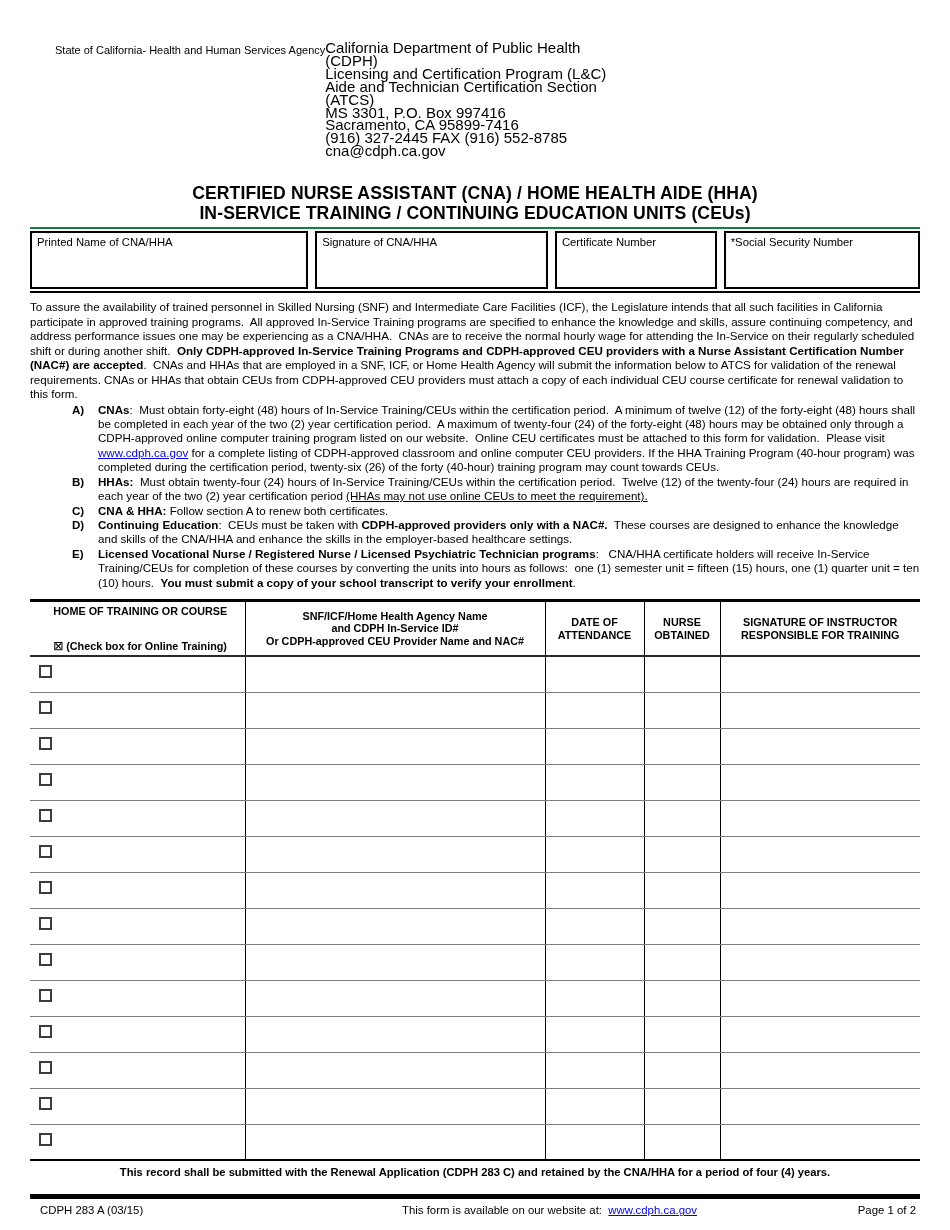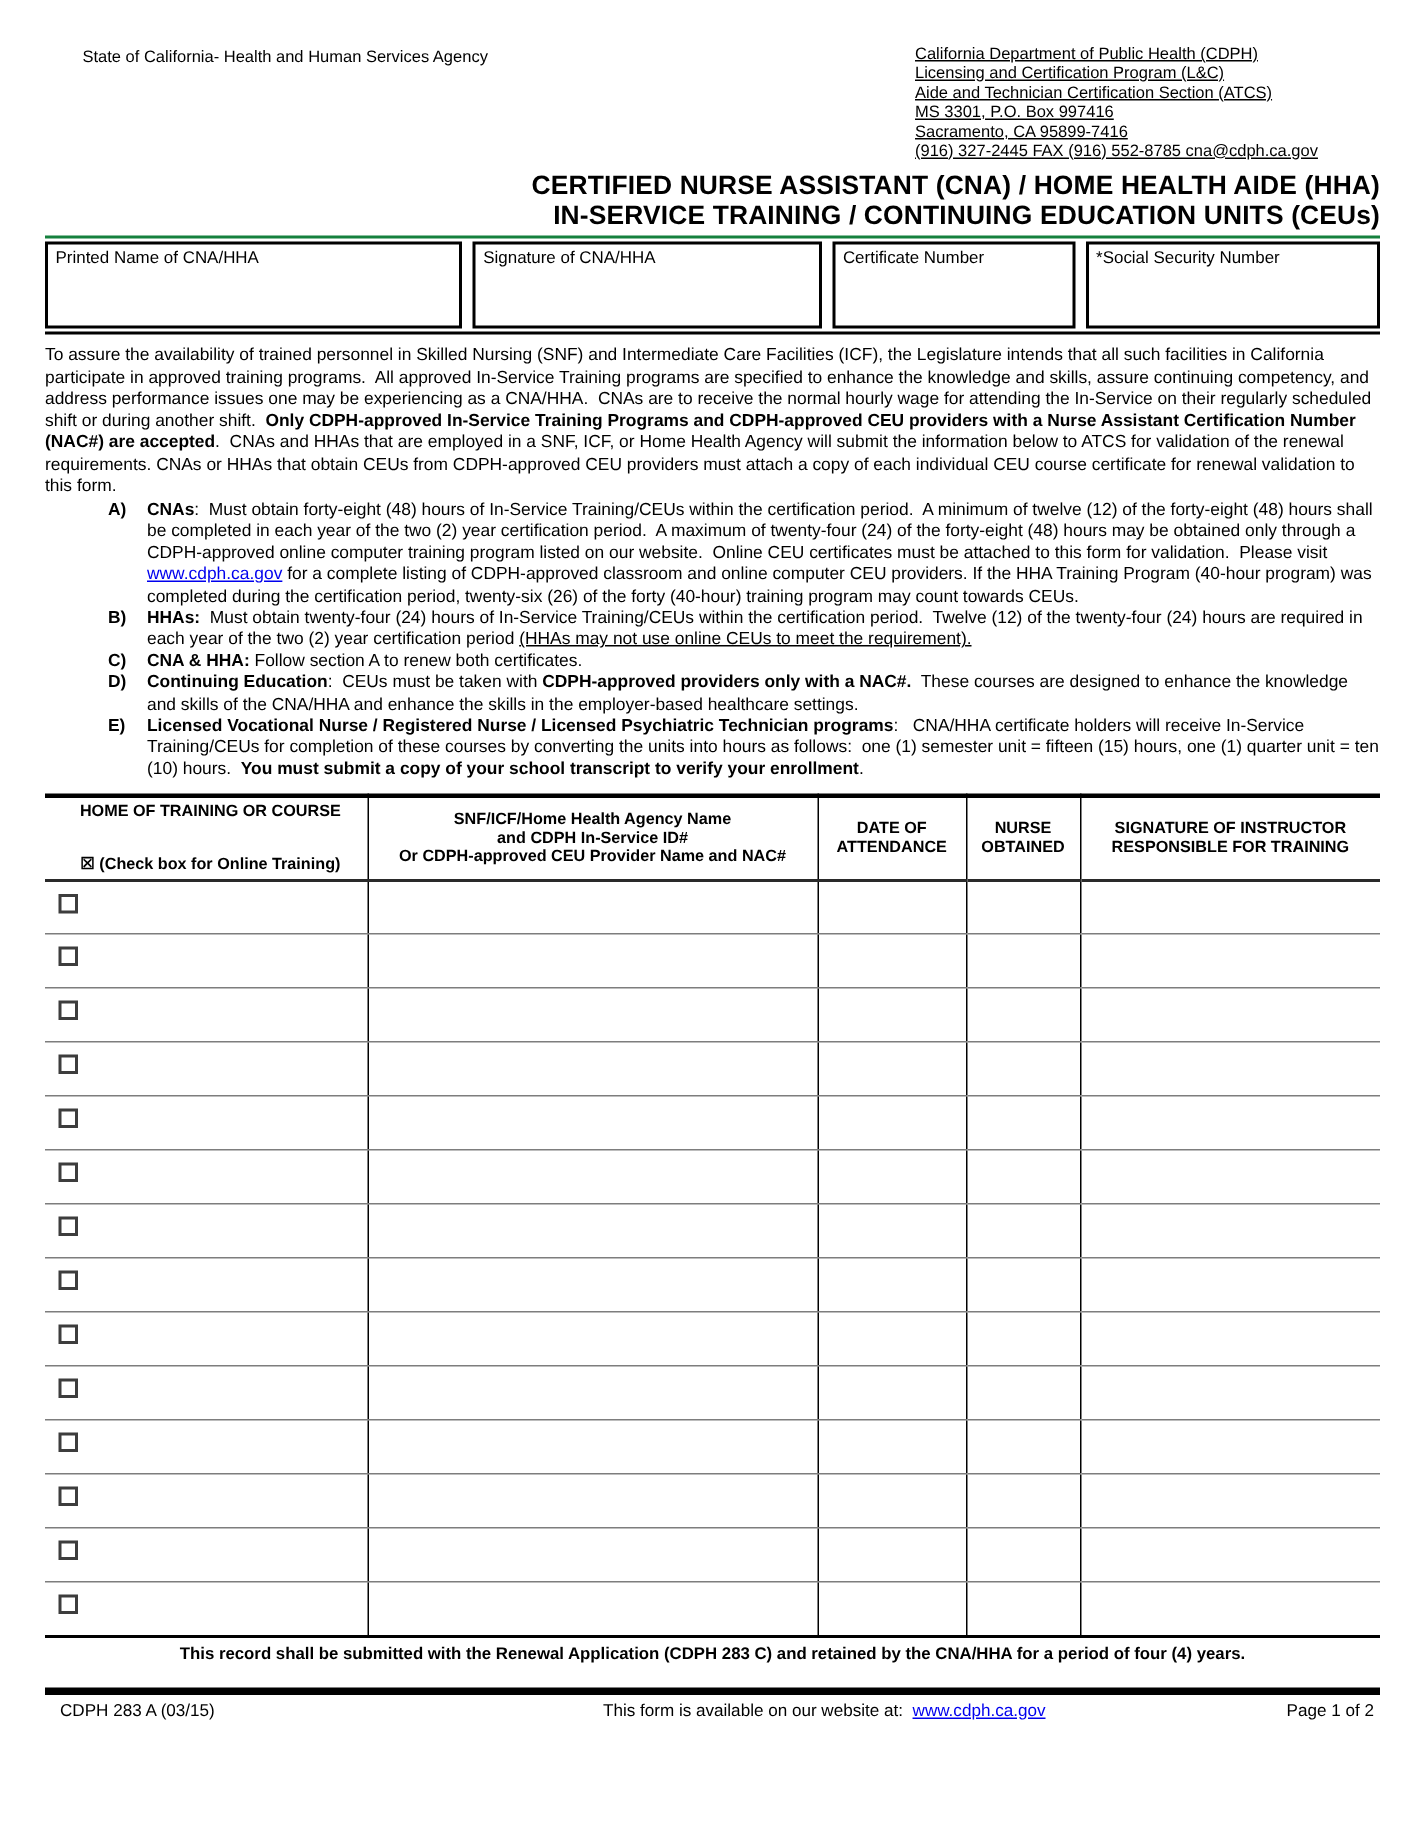--- a/index.html
+++ b/index.html
@@ -2,26 +2,26 @@
 <html><head>
 <meta charset="utf-8">
 <style>
   * { box-sizing: border-box; margin: 0; padding: 0; }
   html, body { background: #ffffff; }
   body { font-family: "Liberation Sans", sans-serif; color: #000; }
   .page { width: 950px; height: 1230px; background: #fff; overflow: hidden; position: relative; }
   .content { padding: 0 30px; }
 
   
-  .top-header { display: flex; justify-content: space-between; padding-top: 30px; }
+  .top-header { display: flex; padding-top: 42px; }
   .agency-left { font-size: 11px; padding-left: 25px; padding-top: 2px; }
-  .dept-right { width: 310px; font-size: 11px; line-height: 12.9px; text-decoration: underline; }
-
-  
-  .title { text-align: right; font-weight: bold; font-size: 17.6px; line-height: 19.5px; margin-top: 7px; letter-spacing: 0.1px; }
+  .dept-right { width: 310px; font-size: 15px; line-height: 12.9px; }
+
+  
+  .title { text-align: center; font-weight: bold; font-size: 17.6px; line-height: 19.5px; margin-top: 26px; letter-spacing: 0.1px; }
 
   
   .id-row { margin-top: 4px; border-top: 2px solid #15803d; border-bottom: 2.5px solid #000; padding: 2px 0 2px 0; display: flex; gap: 7px; }
   .id-box { border: 2.5px solid #000; height: 58px; background: #fff; }
   .id-label { font-size: 11.3px; padding: 3px 0 0 5px; }
   .id-box.b1 { flex: 278 0 0; }
   .id-box.b2 { flex: 232 0 0; }
   .id-box.b3 { flex: 160 0 0; }
   .id-box.b4 { flex: 195 0 0; }
 

